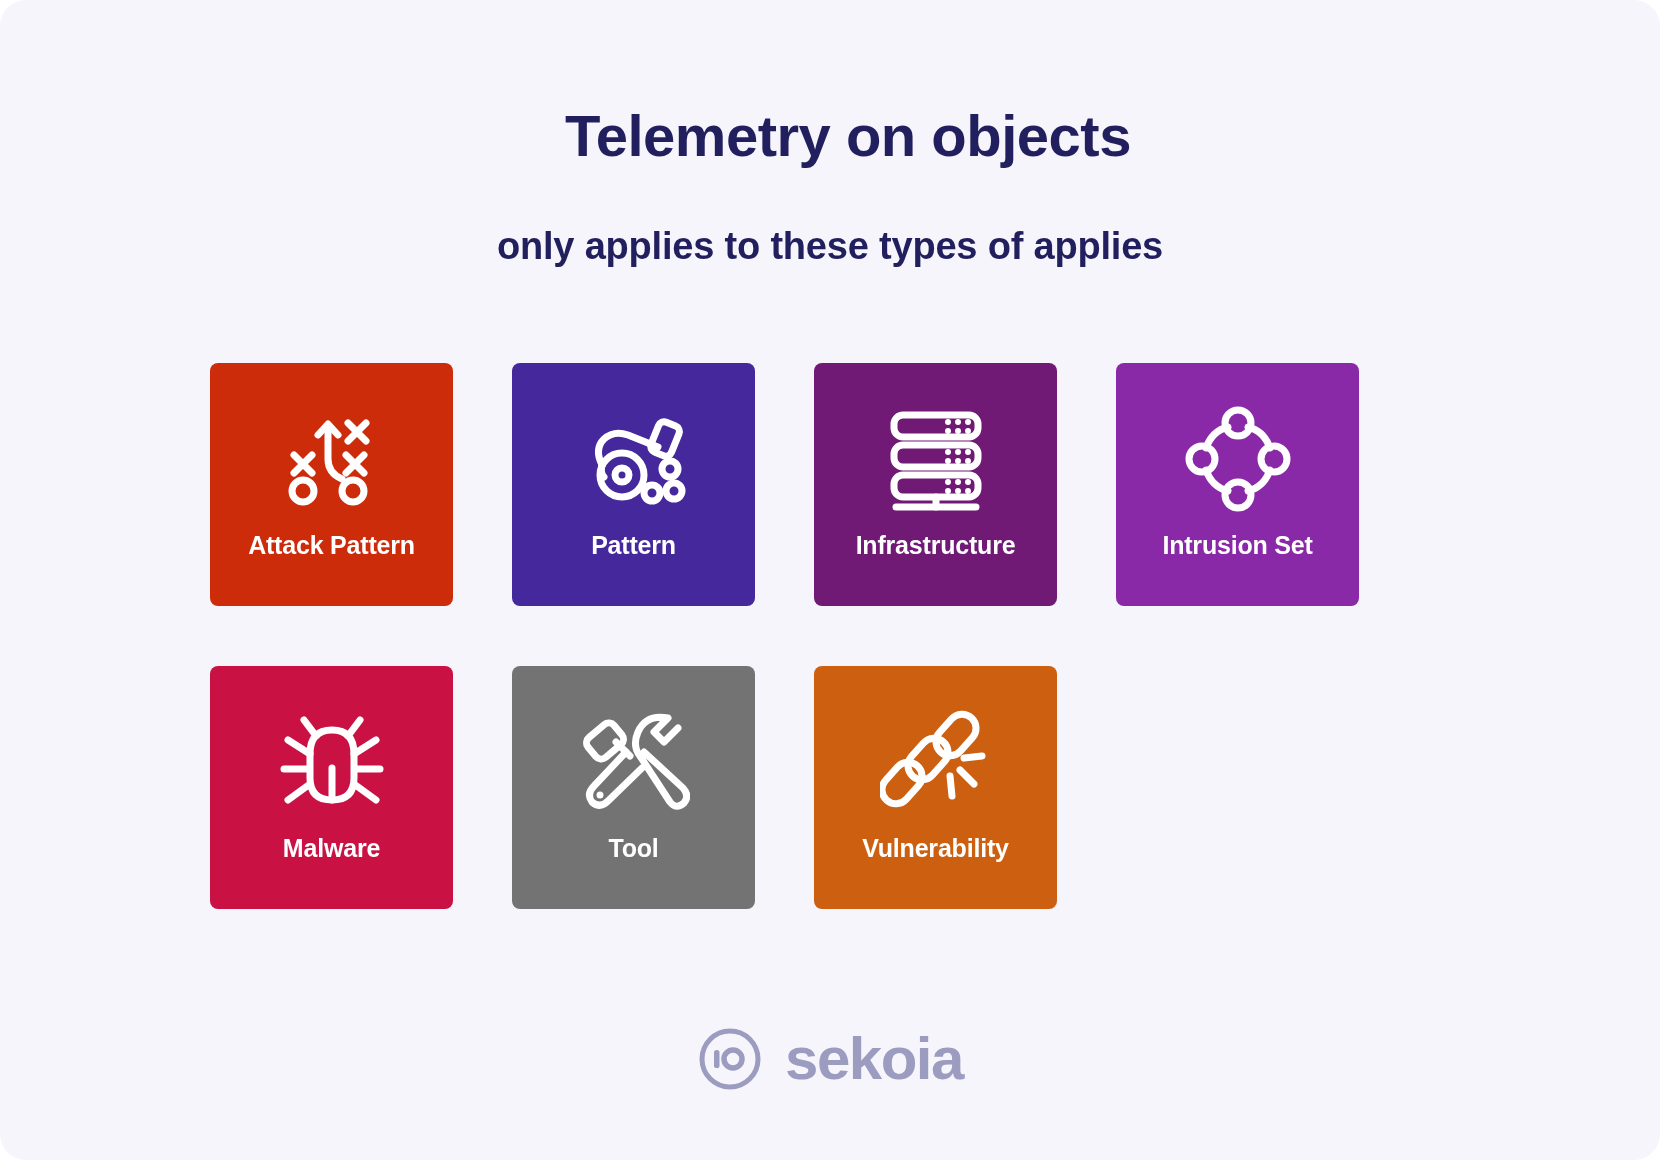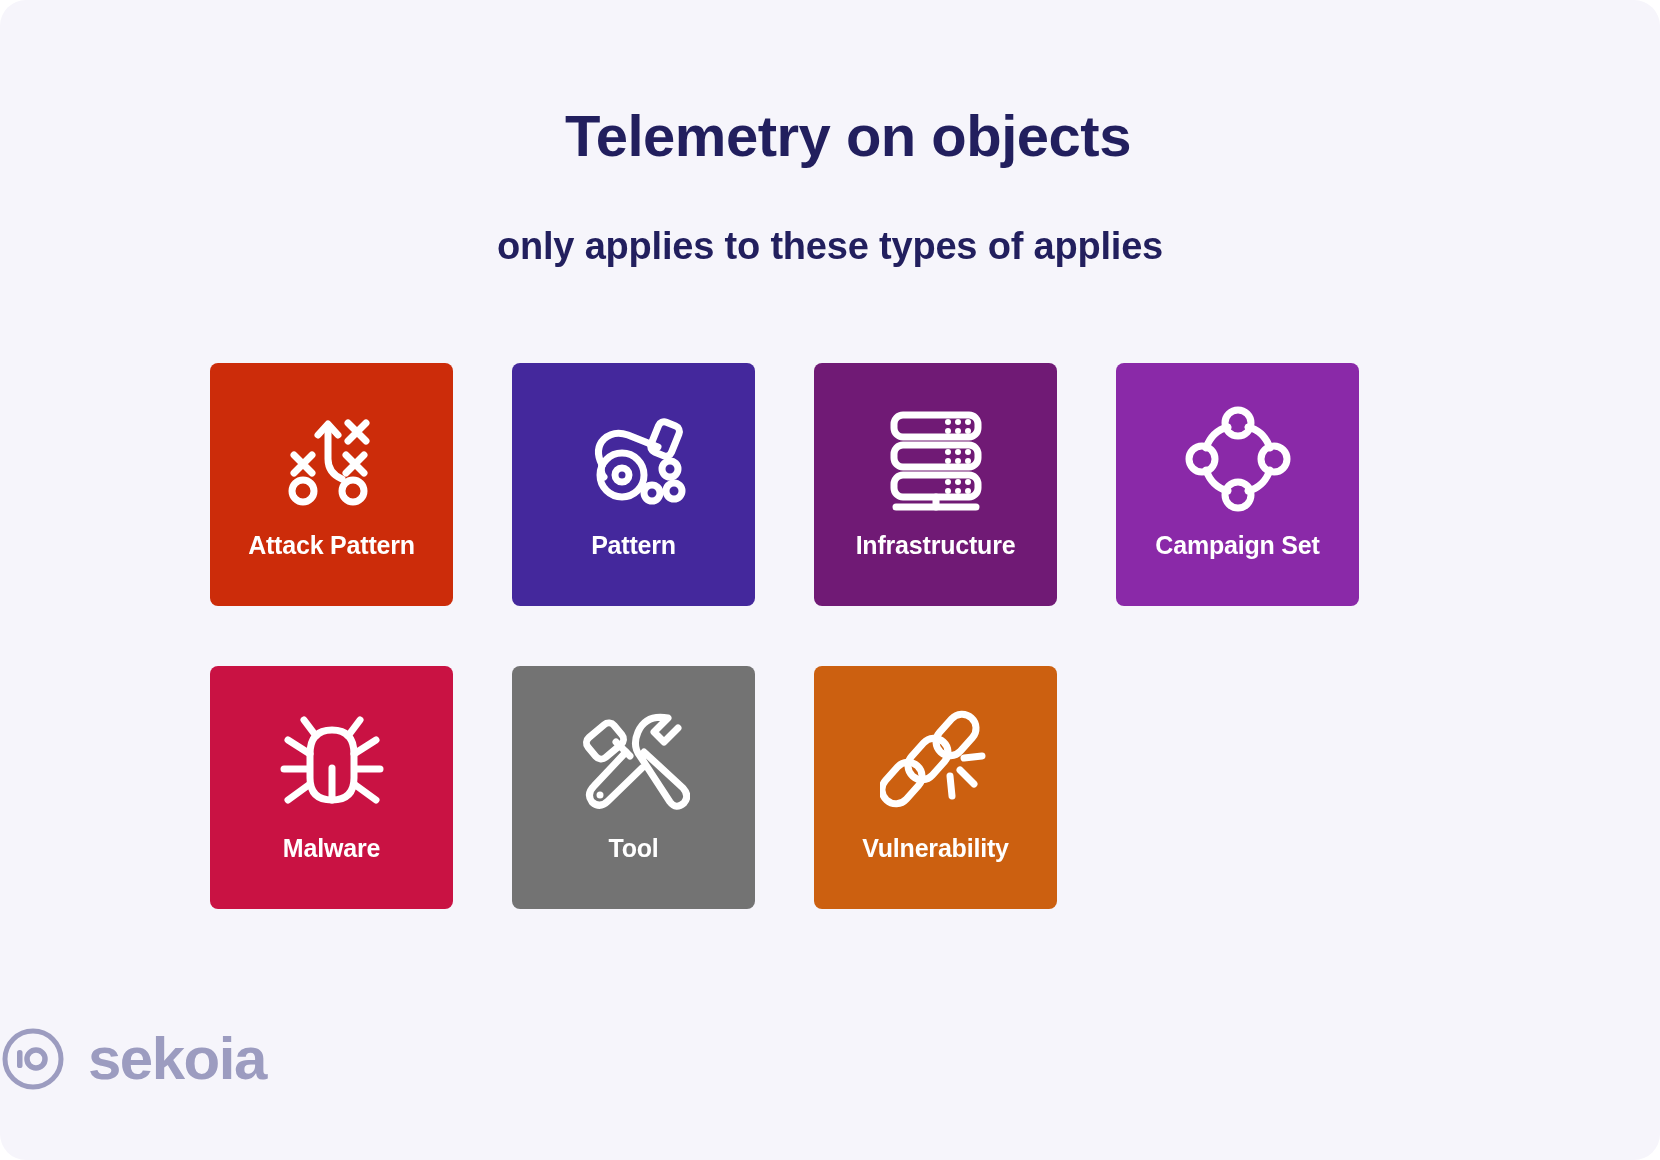--- a/index.html
+++ b/index.html
@@ -86,20 +86,21 @@
     font-size: 25px;
     font-weight: bold;
     letter-spacing: -0.2px;
   }
   #brand {
     position: absolute;
     left: 0; right: 0;
     bottom: 68px;
     display: flex;
     align-items: center;
+    justify-content: center;
     gap: 22px;
   }
   #brand-mark { width: 66px; height: 66px; display: block; }
   #brand-name {
     font-size: 60px;
     font-weight: bold;
     color: #9c9cc0;
     letter-spacing: -1.5px;
     line-height: 1;
   }
@@ -184,21 +185,21 @@
           <path d="M66 24 Q82 28 88 45"></path>
           <path d="M88 67 Q82 84 66 88"></path>
           <path d="M46 88 Q30 84 24 67"></path>
           <path d="M24 45 Q30 28 46 24"></path>
           <circle cx="56" cy="20" r="13"></circle>
           <circle cx="92" cy="56" r="13"></circle>
           <circle cx="56" cy="92" r="13"></circle>
           <circle cx="20" cy="56" r="13"></circle>
         </svg>
       </div>
-      <div class="card-label">Campaign Set</div>
+      <div class="card-label">Intrusion Set</div>
     </div>
 
     <div class="card" style="background:#c91243">
       <div class="card-icon">
         <svg viewBox="0 0 112 112" fill="none" stroke="#ffffff" stroke-width="7" stroke-linecap="round" stroke-linejoin="round">
           <path d="M34 48 Q34 24 56 24 Q78 24 78 48 L78 72 Q78 94 56 94 Q34 94 34 72 Z"></path>
           <path d="M56 62 L56 94"></path>
           <path d="M40 30 L28 14"></path>
           <path d="M72 30 L84 14"></path>
           <path d="M34 48 L12 34"></path>

